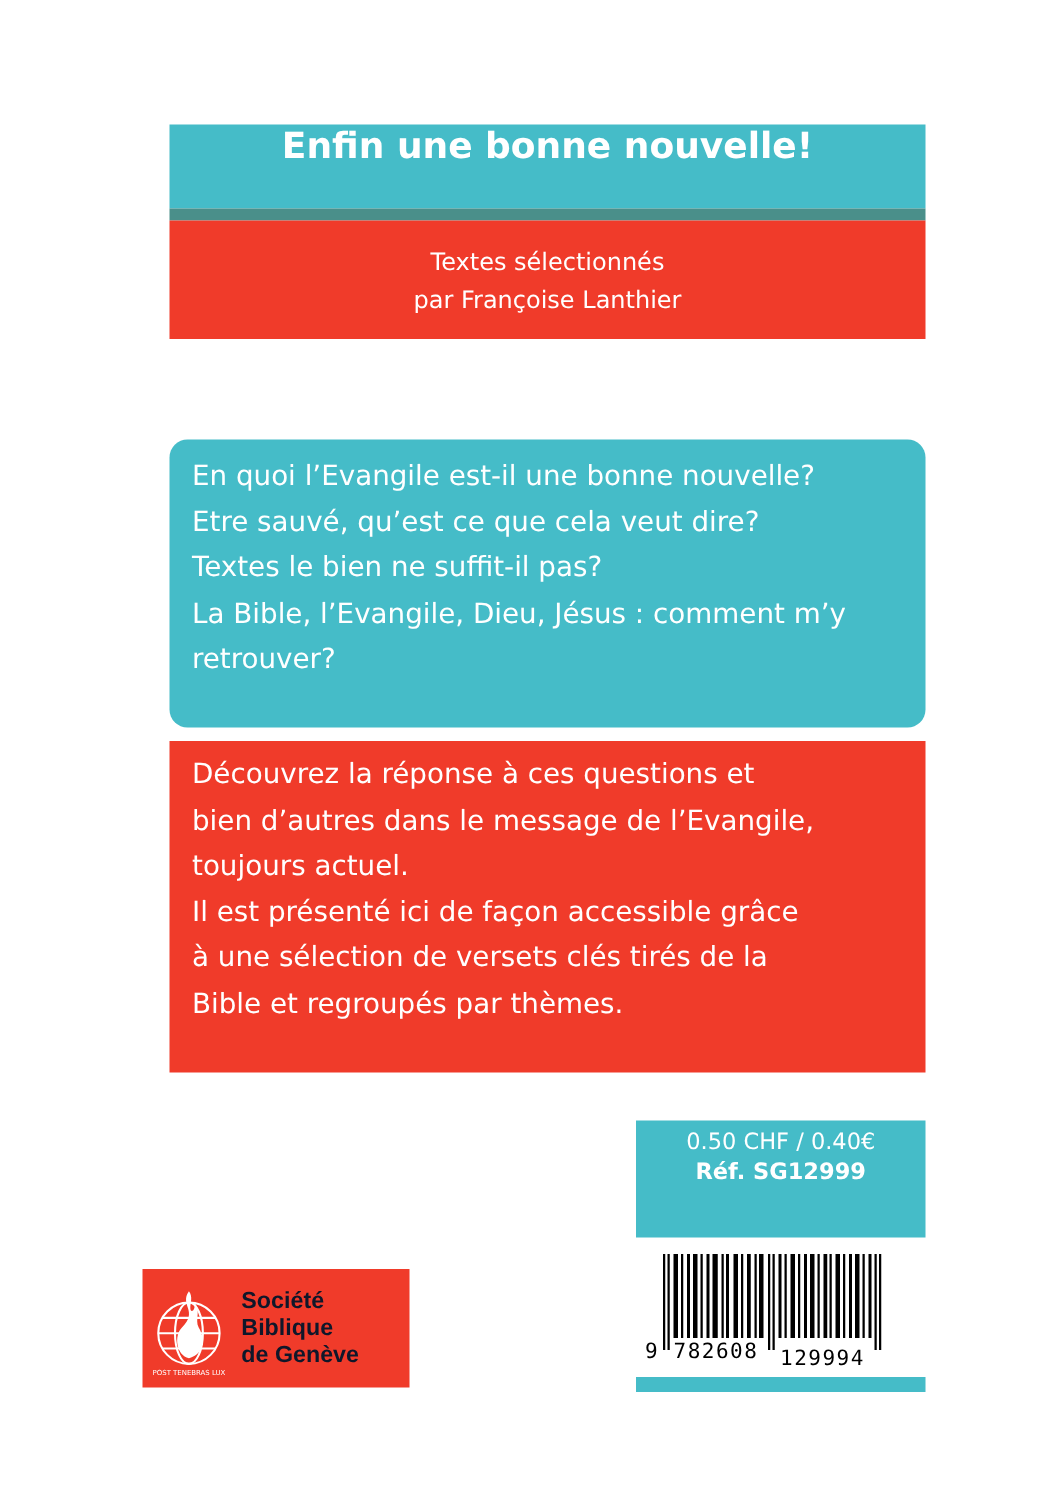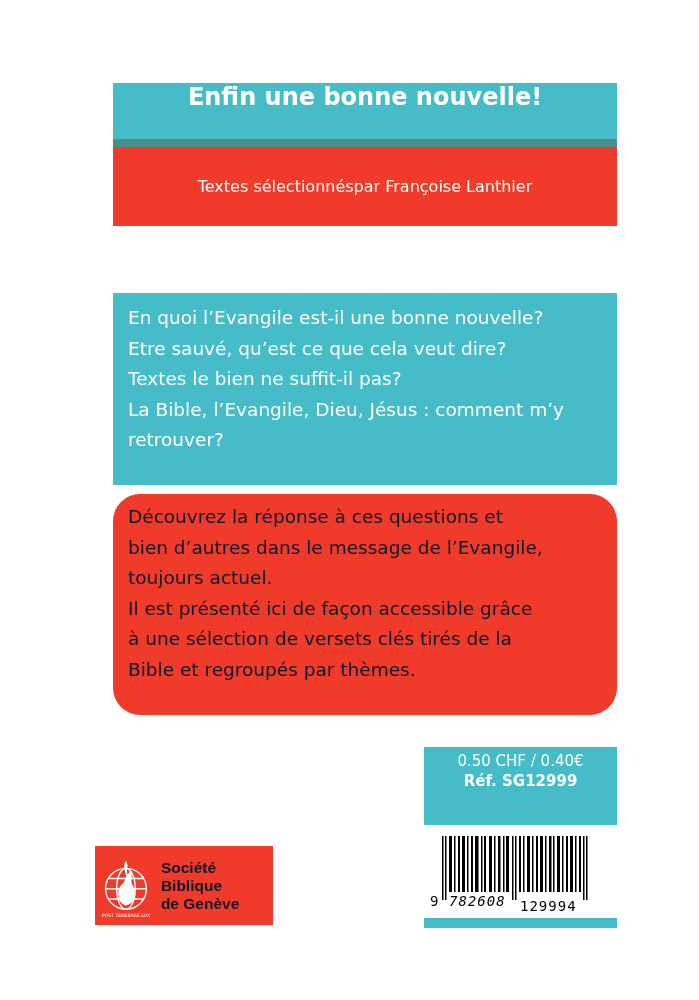--- a/index.html
+++ b/index.html
@@ -1,22 +1,22 @@
 <!DOCTYPE html>
 <html><head>
 <meta charset="utf-8">
 <style>
   html,body{margin:0;padding:0;}
   body{width:699px;height:1000px;background:#ffffff;position:relative;overflow:hidden;font-family:"DejaVu Sans",sans-serif;}
   .abs{position:absolute;}
   .title-band{left:113px;top:83px;width:504px;height:56px;background:#45bcc8;color:#fff;font-weight:bold;font-size:24px;display:flex;align-items:flex-start;justify-content:center;}
   .stripe{left:113px;top:139px;width:504px;height:8px;background:#4a8f8a;}
-  .subtitle-band{left:113px;top:147px;width:504px;height:79px;background:#f03b2a;color:#fff;font-size:16px;line-height:25px;display:flex;flex-direction:row;align-items:center;justify-content:center;}
-  .questions{left:113px;top:293px;width:504px;height:192px;background:#45bcc8;color:#fff;font-size:18.5px;line-height:30.5px;box-sizing:border-box;padding:10px 0 0 15px;}
-  .desc{left:113px;top:494px;width:504px;height:221px;background:#f03b2a;color:#0f172a;font-size:18.5px;line-height:30.5px;box-sizing:border-box;padding:8px 0 0 15px;border-radius:27px;}
+  .subtitle-band{left:113px;top:147px;width:504px;height:79px;background:#f03b2a;color:#fff;font-size:16px;line-height:25px;display:flex;flex-direction:column;align-items:center;justify-content:center;}
+  .questions{left:113px;top:293px;width:504px;height:192px;background:#45bcc8;color:#fff;font-size:18.5px;line-height:30.5px;box-sizing:border-box;padding:10px 0 0 15px;border-radius:12px;}
+  .desc{left:113px;top:494px;width:504px;height:221px;background:#f03b2a;color:#ffffff;font-size:18.5px;line-height:30.5px;box-sizing:border-box;padding:8px 0 0 15px;}
   .line{white-space:nowrap;}
   .price{left:424px;top:747px;width:193px;height:78px;background:#45bcc8;color:#fff;text-align:center;font-size:15px;line-height:20px;box-sizing:border-box;padding-top:4px;}
   .price .ref{font-weight:bold;}
   .barcode{left:424px;top:830px;width:193px;height:88px;background:#fff;}
   .barcode-bottom{left:424px;top:918px;width:193px;height:10px;background:#45bcc8;}
   .logo{left:95px;top:846px;width:178px;height:79px;background:#f03b2a;color:#0f172a;display:flex;align-items:center;}
   .logo-text{font-size:15.5px;font-weight:bold;line-height:18px;margin-left:8px;font-family:"Liberation Sans",sans-serif;}
 </style>
 </head>
 <body>
@@ -88,21 +88,21 @@
       <rect x="146" y="6" width="3" height="56"></rect>
         <rect x="151" y="6" width="1.5" height="56"></rect>
       <rect x="155" y="6" width="2" height="56"></rect>
         <rect x="159" y="6" width="1.5" height="64"></rect>
       <rect x="162" y="6" width="1.5" height="64"></rect>
     </g>
   </svg>
 </div>
 <div class="abs" style="left:424px;top:893px;width:193px;height:20px;">
   <span class="abs" style="left:6px;top:0;font-family:'DejaVu Sans Mono',monospace;font-size:14px;">9</span>
-  <span class="abs" style="left:25px;top:0;font-family:'DejaVu Sans Mono',monospace;font-size:14px;letter-spacing:1px;font-style:italic;">782608</span>
+  <span class="abs" style="left:25px;top:0;font-family:'DejaVu Sans Mono',monospace;font-size:14px;letter-spacing:1px;">782608</span>
   <span class="abs" style="left:96px;top:5px;font-family:'DejaVu Sans Mono',monospace;font-size:14px;letter-spacing:1px;">129994</span>
 </div>
 <div class="abs barcode-bottom"></div>
 
 <div class="abs logo">
   <svg width="58" height="70" viewBox="0 0 58 70" style="margin-left:4px;">
     <g fill="none" stroke="#fff" stroke-width="1.5">
       <circle cx="29" cy="38" r="22"></circle>
       <ellipse cx="29" cy="38" rx="10" ry="22"></ellipse>
       <line x1="7" y1="38" x2="51" y2="38"></line>

